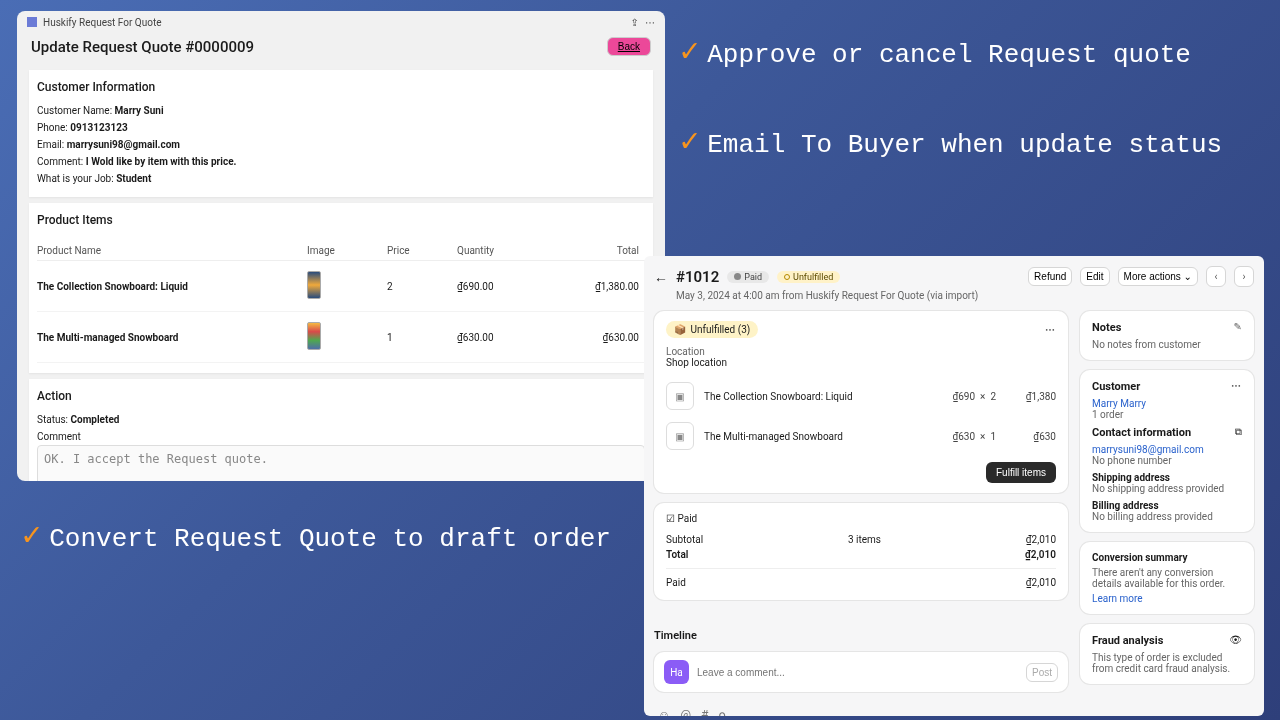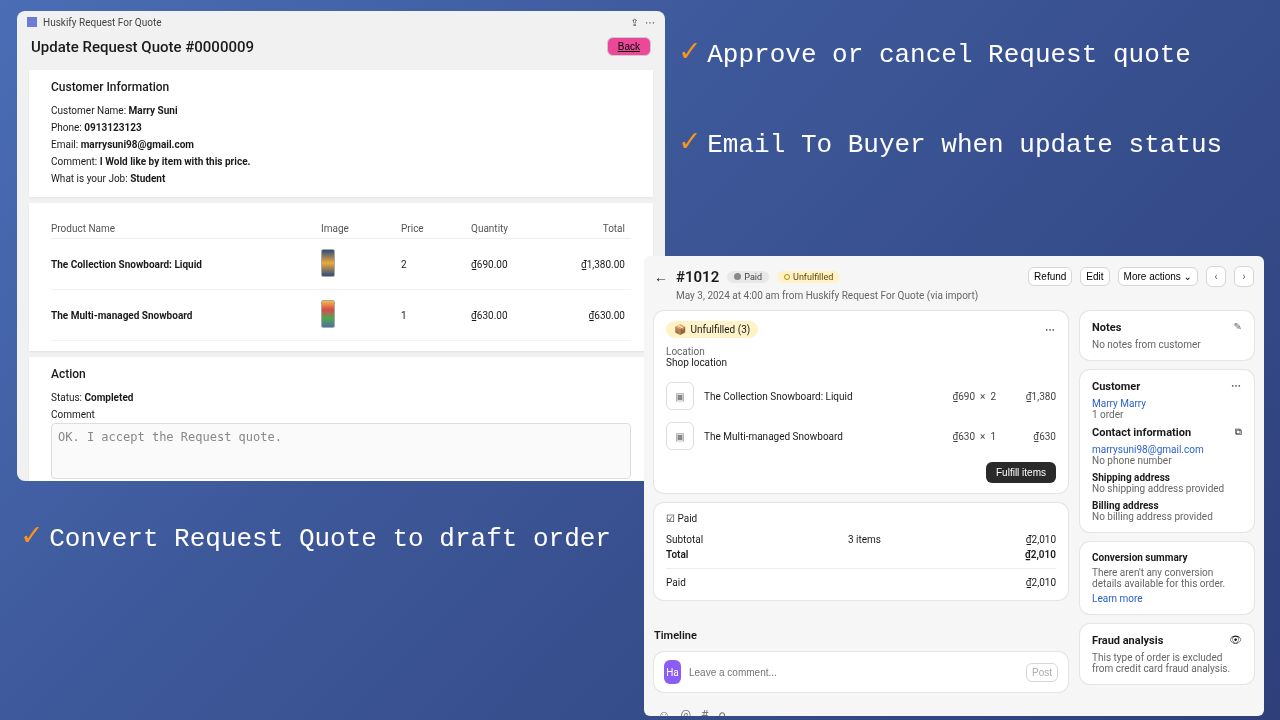--- a/index.html
+++ b/index.html
@@ -15,21 +15,21 @@
 #c2 { top: 126px; left: 680px; right: 10px; }
 #c3 { top: 520px; left: 22px; }
 
 .panel-l { position: absolute; top: 11px; left: 17px; width: 648px; height: 470px; background: #f1f1f1; border-radius: 8px; font-size: 11px; color: #1a1a1a; overflow: hidden; }
 .panel-l .titlebar { height: 18px; padding: 4px 10px 0; display: flex; align-items: center; gap: 6px; font-size: 10px; color: #444; }
 .pl-icon { width: 10px; height: 10px; background: #6b7bd6; display:inline-block; }
 .titlebar .sp { flex:1; }
 .pl-head { padding: 8px 14px; display:flex; align-items:center; }
 .pl-head h1 { font-size: 15px; font-weight: 500; }
 .btn { background:#ec4899; border:1px solid #ccc; border-radius:6px; padding:3px 10px; font-size:10px; cursor:pointer;text-decoration:underline; }
-.card { background:#fff; margin: 6px 12px; border-radius:0; padding: 10px 22px; box-shadow: 0 1px 2px rgba(0,0,0,0.06); }
+.card { background:#fff; margin: 6px 12px; border-radius:0; padding: 10px 8px; box-shadow: 0 1px 2px rgba(0,0,0,0.06); }
 .card h2 { font-size: 12px; font-weight:500; margin-bottom:8px; }
 .ci-line { font-size: 10px; line-height: 1.7; }
 .tbl-head { display:flex; font-size:10px; color:#555; border-bottom:1px solid #eee; padding: 10px 0 4px 0;}
 .tbl-row { display:flex; align-items:center; font-size:10px; padding: 10px 0; border-bottom:1px solid #f3f3f3;}
 .col-name{flex:0 0 270px;} .col-img{flex:0 0 80px;} .col-price{flex:0 0 70px;} .col-qty{flex:0 0 90px;} .col-tot{flex:1; text-align:right; padding-right:6px;}
 .thumb { width:14px; height:28px; background:linear-gradient(#f5b942,#d94a4a,#4fa84f,#4f6ea8); border:1px solid #aaa; border-radius:2px; display:inline-block; }
 .thumb.alt{ background:linear-gradient(#2a4c7c,#f0a93b,#2a4c7c); }
 .txta { width:100%; height:56px; border:1px solid #ddd; border-radius:4px; background:#fafafa; padding:6px; font-size:12px; color:#888; resize:none; }
 
 .panel-r { position: absolute; top: 256px; left: 644px; width: 620px; height: 460px; background: #f6f6f7; border-radius: 6px; font-size: 11px; color: #1a1a1a; overflow:hidden; padding: 10px 10px; }
@@ -53,21 +53,21 @@
 .sqimg{width:28px;height:28px;border:1px solid #ddd;border-radius:6px;display:flex;align-items:center;justify-content:center;color:#888;}
 .lrow .n{flex:1;} .lrow .p{color:#444;white-space:nowrap;}
 .fbtn{background:#2a2a2a;color:#fff;border:none;border-radius:6px;padding:5px 10px;font-size:10px;float:right;cursor:pointer;}
 .sumrow{display:flex;justify-content:space-between;padding:2px 0;font-size:10px;}
 .side .pcard .hd{display:flex;justify-content:space-between;margin-bottom:5px;}
 .side .pcard .hd b{font-size:11px;}
 .muted{color:#666;}
 .link{color:#2a62cc;}
 .timeline{font-size:11px;font-weight:600;margin-top:19px;}
 .cmtrow{display:flex;align-items:center;gap:8px;background:#fff;border-radius:10px;padding:8px 10px;box-shadow:0 0 0 1px #e5e5e5;}
-.av{width:17px;height:24px;border-radius:6px;background:#8b5cf6;color:#fff;font-size:10px;display:flex;align-items:center;justify-content:center;}
+.av{width:25px;height:24px;border-radius:6px;background:#8b5cf6;color:#fff;font-size:10px;display:flex;align-items:center;justify-content:center;}
 .cmtin{flex:1;border:none;outline:none;font-size:10px;color:#888;}
 .iconrow{display:flex;gap:10px;color:#777;font-size:12px;margin-top:6px; padding-left:4px;}
 .pencil{color:#666;}
 .arrbtn{background:#fff;border:1px solid #d6d6d6;border-radius:6px;width:20px;height:21px;display:inline-flex;align-items:center;justify-content:center;font-size:10px;color:#555;}
 </style>
 </head>
 <body>
 
 <div class="callout" id="c1">
     <span class="check">✓</span>
@@ -99,20 +99,21 @@
   <div class="card">
     <h2>Customer Information</h2>
     <div class="ci-line"><span>Customer Name:</span> <b>Marry Suni</b></div>
     <div class="ci-line"><span>Phone:</span> <b>0913123123</b></div>
     <div class="ci-line"><span>Email:</span> <b>marrysuni98@gmail.com</b></div>
     <div class="ci-line"><span>Comment:</span> <b>I Wold like by item with this price.</b></div>
     <div class="ci-line"><span>What is your Job:</span> <b>Student</b></div>
   </div>
 
   <div class="card">
+    <h2>Product Items</h2>
     <div class="tbl-head">
       <div class="col-name">Product Name</div>
       <div class="col-img">Image</div>
       <div class="col-price">Price</div>
       <div class="col-qty">Quantity</div>
       <div class="col-tot">Total</div>
     </div>
     <div class="tbl-row">
       <div class="col-name"><b>The Collection Snowboard: Liquid</b></div>
       <div class="col-img"><span class="thumb alt"></span></div>

